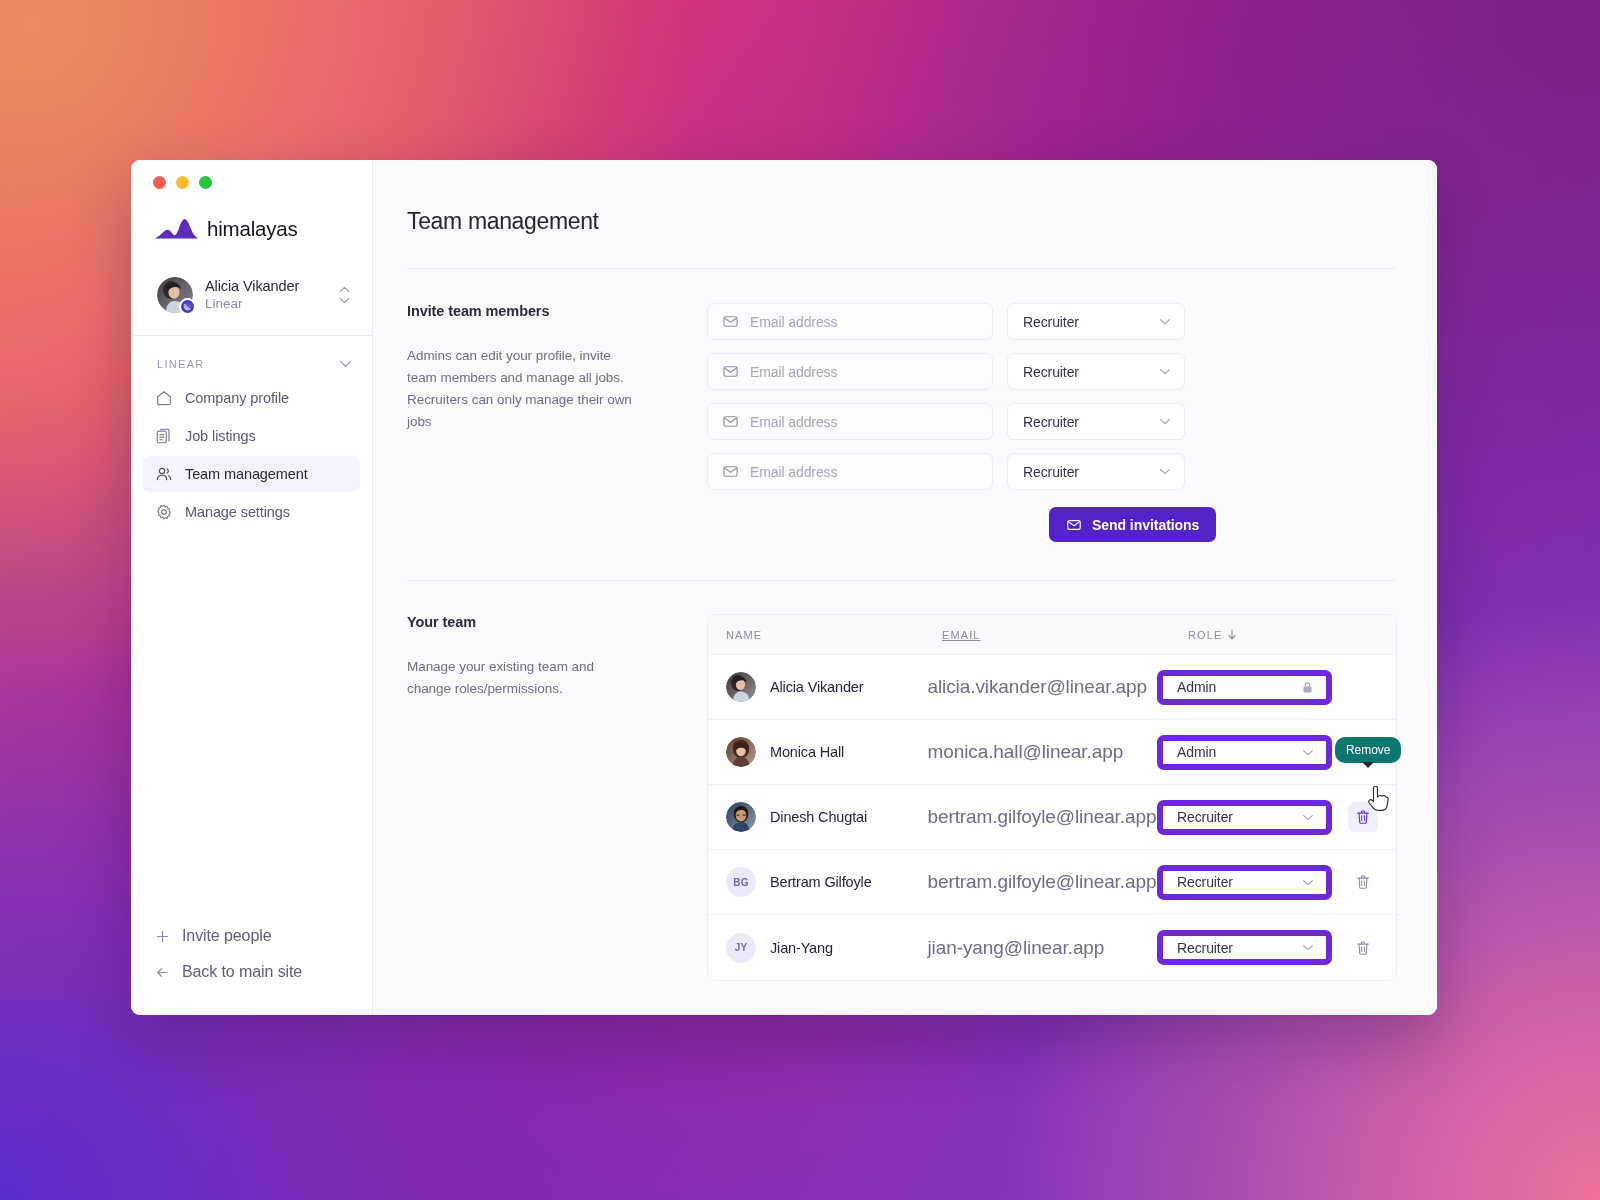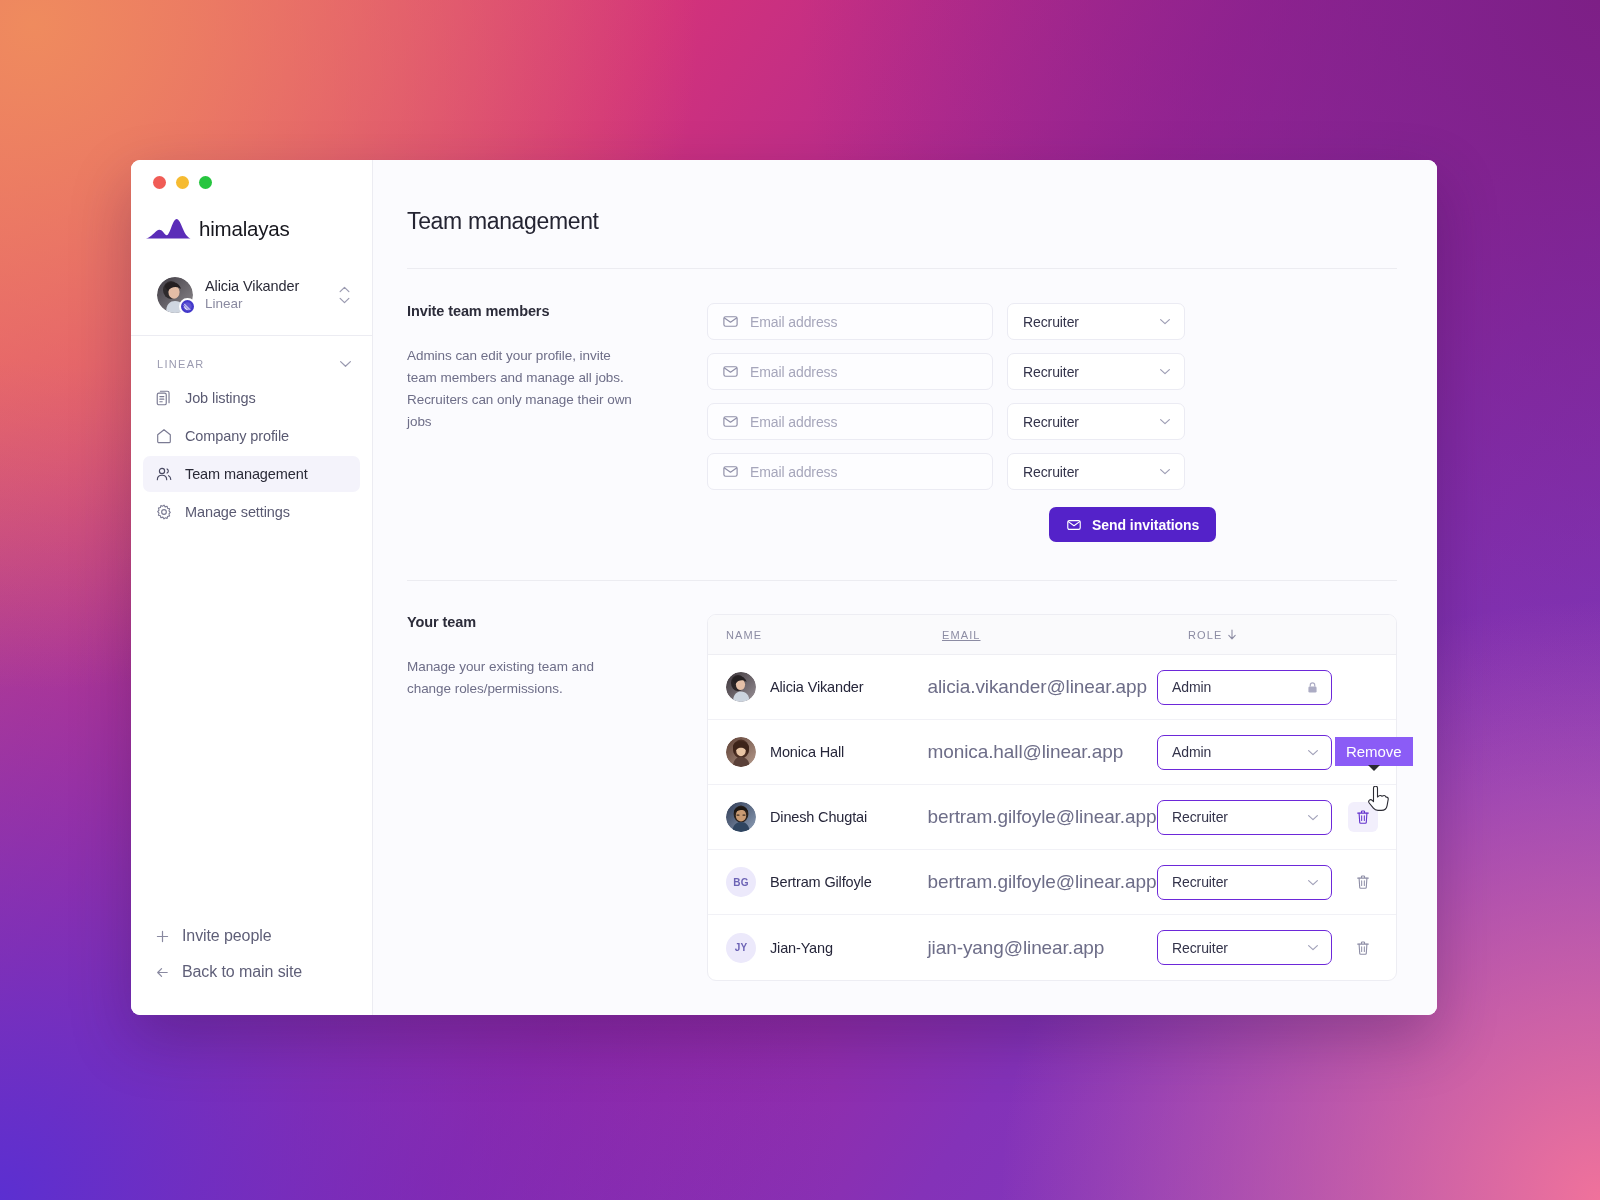--- a/index.html
+++ b/index.html
@@ -53,21 +53,21 @@
   }
   .tl { width: 13px; height: 13px; border-radius: 50%; }
   .tl.red { background: #f05c56; }
   .tl.yellow { background: #f6bb31; }
   .tl.green { background: #26c53f; }
 
   .brand {
     display: flex;
     align-items: flex-start;
     gap: 8px;
-    padding: 28px 0 0 14px;
+    padding: 28px 0 0 22px;
   }
   .brand-mark { width: 46px; height: 24px; display: block; }
   .brand-name {
     font-size: 20.5px;
     color: #16161d;
     letter-spacing: -0.2px;
     font-weight: 400;
   }
 
   .profile {
@@ -278,21 +278,21 @@
   }
   .cell-email {
     width: 246px;
     font-size: 19px; color: #6d6d88; letter-spacing: -0.1px;
   }
   .cell-role {
     flex: 1; display: flex; align-items: center; gap: 16px;
   }
   .role-pill {
     width: 175px; min-width: 175px; height: 35px;
-    border: 1px solid #6d28d9; border-radius: 7px;
+    border: 6px solid #6d28d9; border-radius: 7px;
     background: #fff;
     display: flex; align-items: center; justify-content: space-between;
     padding: 0 12px 0 14px;
     cursor: pointer;
   }
   .role-pill.locked { cursor: default; }
   .role-pill .rp-label { font-size: 14px; color: #33334a; letter-spacing: -0.1px; }
   .role-pill .rp-ico { color: #a0a0b8; display: flex; }
   .role-pill.locked .rp-ico { color: #acacc4; }
 
@@ -303,25 +303,25 @@
     color: #8e8ea6; cursor: pointer;
   }
   .trash-btn.hovered {
     background: #f2effc; color: #6434cd;
   }
   .trash-spacer { width: 30px; height: 30px; }
 
   
   .tooltip {
     position: absolute;
-    background: #8b5cf6;
+    background: #0f766e;
     color: #ffffff;
-    font-size: 15px;
+    font-size: 12px;
     letter-spacing: -0.05px;
-    border-radius: 0;
+    border-radius: 10px;
     padding: 6px 11px;
     white-space: nowrap;
     z-index: 20;
   }
   .tooltip::after {
     content: "";
     position: absolute;
     left: 50%; bottom: -5px;
     transform: translateX(-50%);
     border-left: 6px solid transparent;
@@ -410,35 +410,35 @@
         <svg width="13" height="8" viewBox="0 0 14 9" fill="none" xmlns="http://www.w3.org/2000/svg">
             <path d="M1.5 1.8 L7 7 L12.5 1.8" stroke="currentColor" stroke-width="1.4" stroke-linecap="round" stroke-linejoin="round"></path>
           </svg>
       </span>
     </div>
 
     <nav class="nav">
       <div class="nav-item">
         <span class="nav-ico">
           <svg width="18" height="18" viewBox="0 0 20 20" fill="none" xmlns="http://www.w3.org/2000/svg">
+            <path d="M3 8.6 L10 3 L17 8.6 V16 a1.4 1.4 0 0 1 -1.4 1.4 H4.4 A1.4 1.4 0 0 1 3 16 Z" stroke="currentColor" stroke-width="1.3" stroke-linejoin="round"></path>
+          </svg>
+        </span>
+        <span>Company profile</span>
+      </div>
+
+      <div class="nav-item">
+        <span class="nav-ico">
+          <svg width="18" height="18" viewBox="0 0 20 20" fill="none" xmlns="http://www.w3.org/2000/svg">
             <rect x="2.5" y="4.5" width="10" height="13" rx="1.8" stroke="currentColor" stroke-width="1.3"></rect>
             <path d="M6 2.5 h7.8 a1.8 1.8 0 0 1 1.8 1.8 v11" stroke="currentColor" stroke-width="1.3" stroke-linecap="round"></path>
             <path d="M5.4 8.4 h4.4 M5.4 11.3 h4.4 M5.4 14.2 h2.6" stroke="currentColor" stroke-width="1.3" stroke-linecap="round"></path>
           </svg>
         </span>
         <span>Job listings</span>
-      </div>
-
-      <div class="nav-item">
-        <span class="nav-ico">
-          <svg width="18" height="18" viewBox="0 0 20 20" fill="none" xmlns="http://www.w3.org/2000/svg">
-            <path d="M3 8.6 L10 3 L17 8.6 V16 a1.4 1.4 0 0 1 -1.4 1.4 H4.4 A1.4 1.4 0 0 1 3 16 Z" stroke="currentColor" stroke-width="1.3" stroke-linejoin="round"></path>
-          </svg>
-        </span>
-        <span>Company profile</span>
       </div>
 
       <div class="nav-item active">
         <span class="nav-ico">
           <svg width="18" height="18" viewBox="0 0 20 20" fill="none" xmlns="http://www.w3.org/2000/svg">
             <circle cx="7.8" cy="6.6" r="2.9" stroke="currentColor" stroke-width="1.3"></circle>
             <path d="M2.6 16.4 c0-3.1 2.3-5 5.2-5 s5.2 1.9 5.2 5" stroke="currentColor" stroke-width="1.3" stroke-linecap="round"></path>
             <path d="M13.4 4.4 a2.6 2.6 0 0 1 0 4.6" stroke="currentColor" stroke-width="1.3" stroke-linecap="round"></path>
             <path d="M15.1 11.9 c1.5 0.7 2.4 2.2 2.4 4.1" stroke="currentColor" stroke-width="1.3" stroke-linecap="round"></path>
           </svg>

